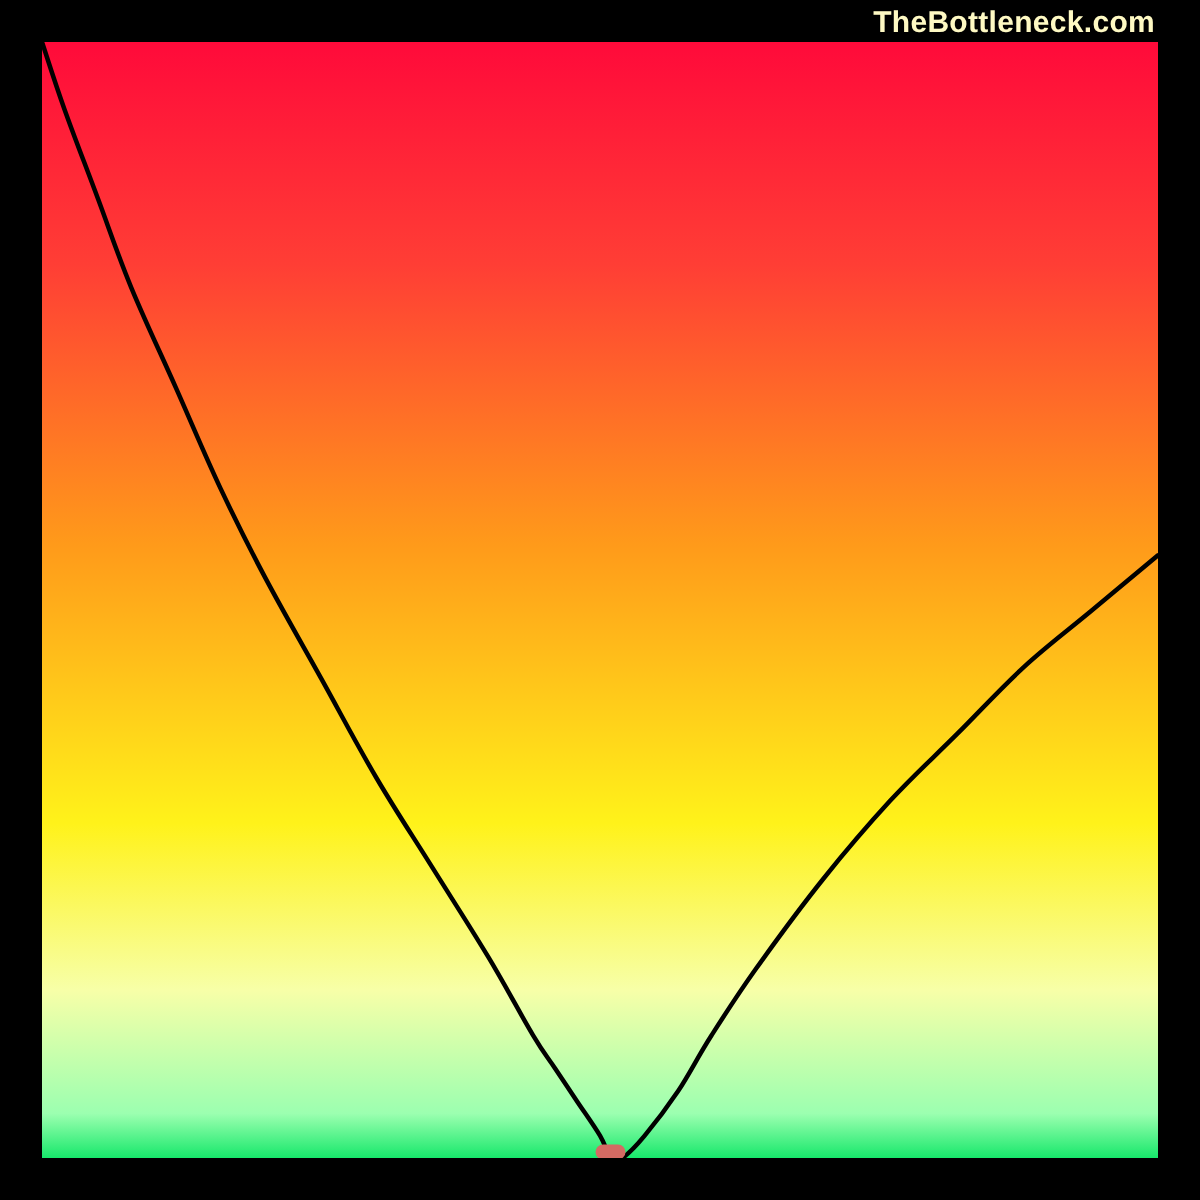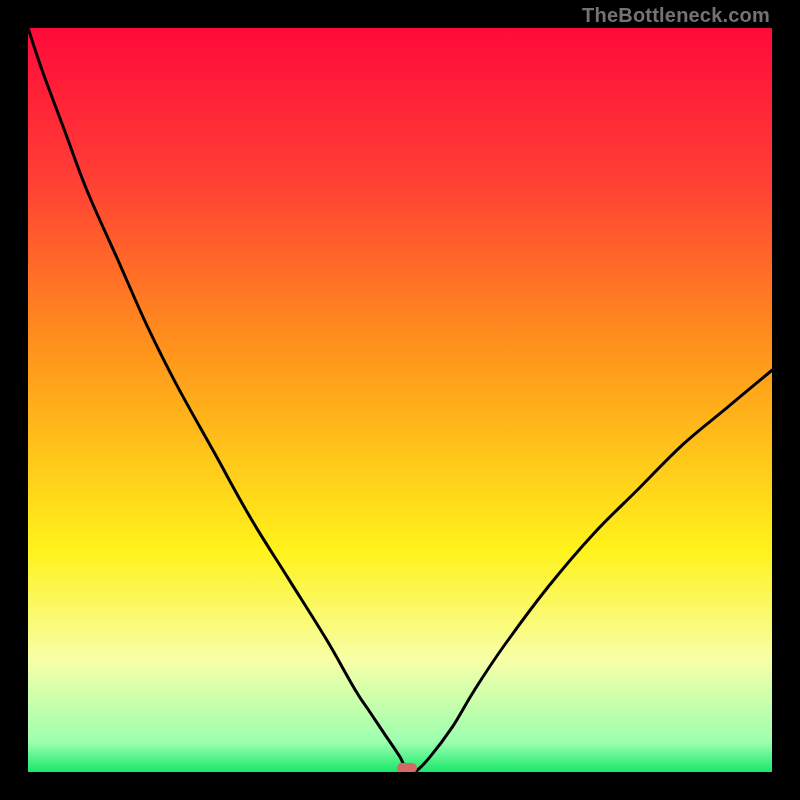--- a/index.html
+++ b/index.html
@@ -39,21 +39,21 @@
     width: 100%;
     height: 100%;
   }
   .watermark {
     position: absolute;
     top: 4px;
     right: 30px;
     font-family: Arial, Helvetica, sans-serif;
     font-size: 20px;
     font-weight: 600;
-    color: #737373;
+    color: #fef9c3;
     letter-spacing: 0.2px;
   }
   .minimum-marker {
     position: absolute;
     width: 20px;
     height: 10px;
     border-radius: 5px;
     transform: translate(-50%, -50%);
   }
 </style>

